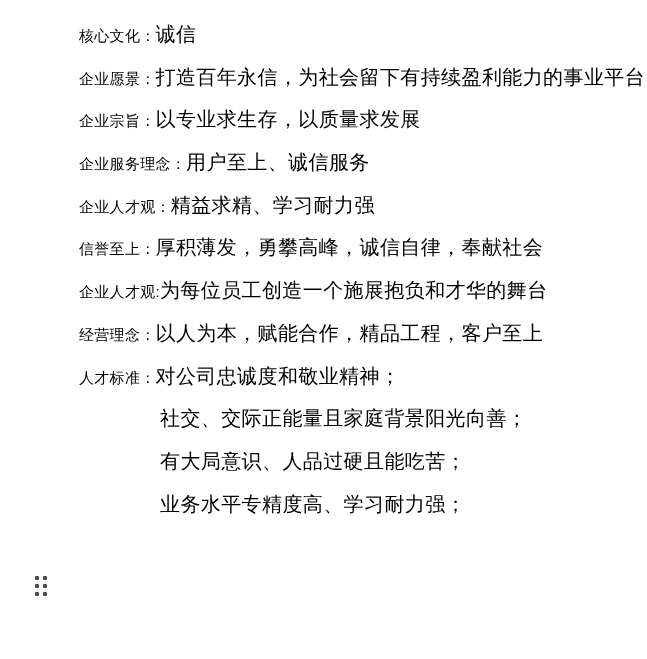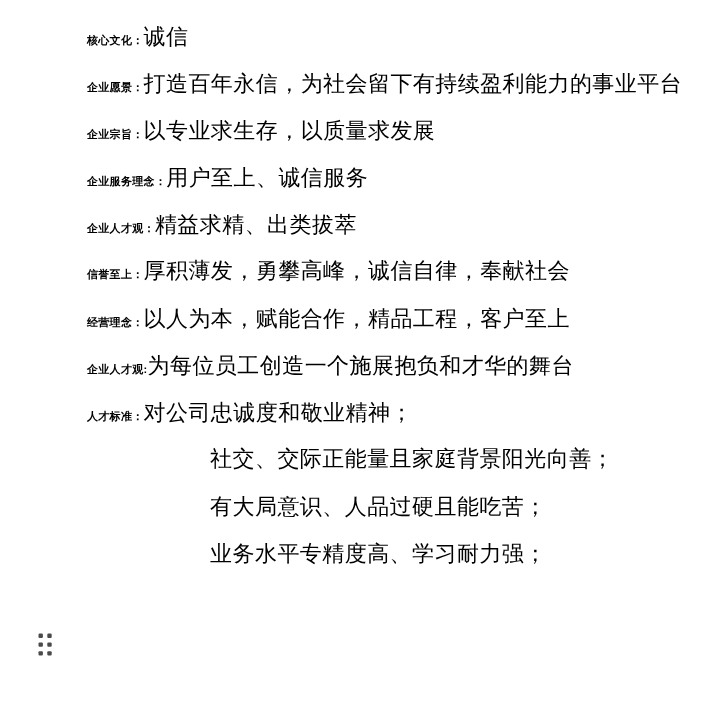--- a/index.html
+++ b/index.html
@@ -22,31 +22,31 @@
     top: 13px;
     right: 0;
   }
   .para {
     height: 42.7px;
     line-height: 42.7px;
     white-space: nowrap;
     font-size: 17px;
   }
   .para .label {
-    font-weight: 700;
-    font-size: 10px;
+    font-weight: 400;
+    font-size: 15px;
     letter-spacing: 0.3px;
   }
   .para .content {
     font-weight: 400;
     font-size: 20px;
     letter-spacing: 0.4px;
   }
   .para.indent {
-    margin-left: 112px;
+    margin-left: 81px;
   }
   .drag-handle {
     position: absolute;
     left: 35px;
     top: 576px;
     width: 12px;
     height: 20px;
     display: grid;
     grid-template-columns: 4px 4px;
     grid-auto-rows: 4px;
@@ -78,33 +78,33 @@
       <div class="para">
         <span class="label">企业宗旨：</span><span class="content">以专业求生存，以质量求发展</span>
       </div>
 
 
       <div class="para">
         <span class="label">企业服务理念：</span><span class="content">用户至上、诚信服务</span>
       </div>
 
       <div class="para">
-        <span class="label">企业人才观：</span><span class="content">精益求精、出类拔萃</span>
+        <span class="label">企业人才观：</span><span class="content">精益求精、学习耐力强</span>
       </div>
 
       <div class="para">
         <span class="label">信誉至上：</span><span class="content">厚积薄发，勇攀高峰，诚信自律，奉献社会</span>
       </div>
 
       <div class="para">
-        <span class="label">经营理念：</span><span class="content">以人为本，赋能合作，精品工程，客户至上</span>
+        <span class="label">企业人才观:</span><span class="content">为每位员工创造一个施展抱负和才华的舞台</span>
       </div>
 
       <div class="para">
-        <span class="label">企业人才观:</span><span class="content">为每位员工创造一个施展抱负和才华的舞台</span>
+        <span class="label">经营理念：</span><span class="content">以人为本，赋能合作，精品工程，客户至上</span>
       </div>
 
       <div class="para">
         <span class="label">人才标准：</span><span class="content">对公司忠诚度和敬业精神；</span>
       </div>
 
       <div class="para indent">
         <span class="label"></span><span class="content">社交、交际正能量且家庭背景阳光向善；</span>
       </div>
 

